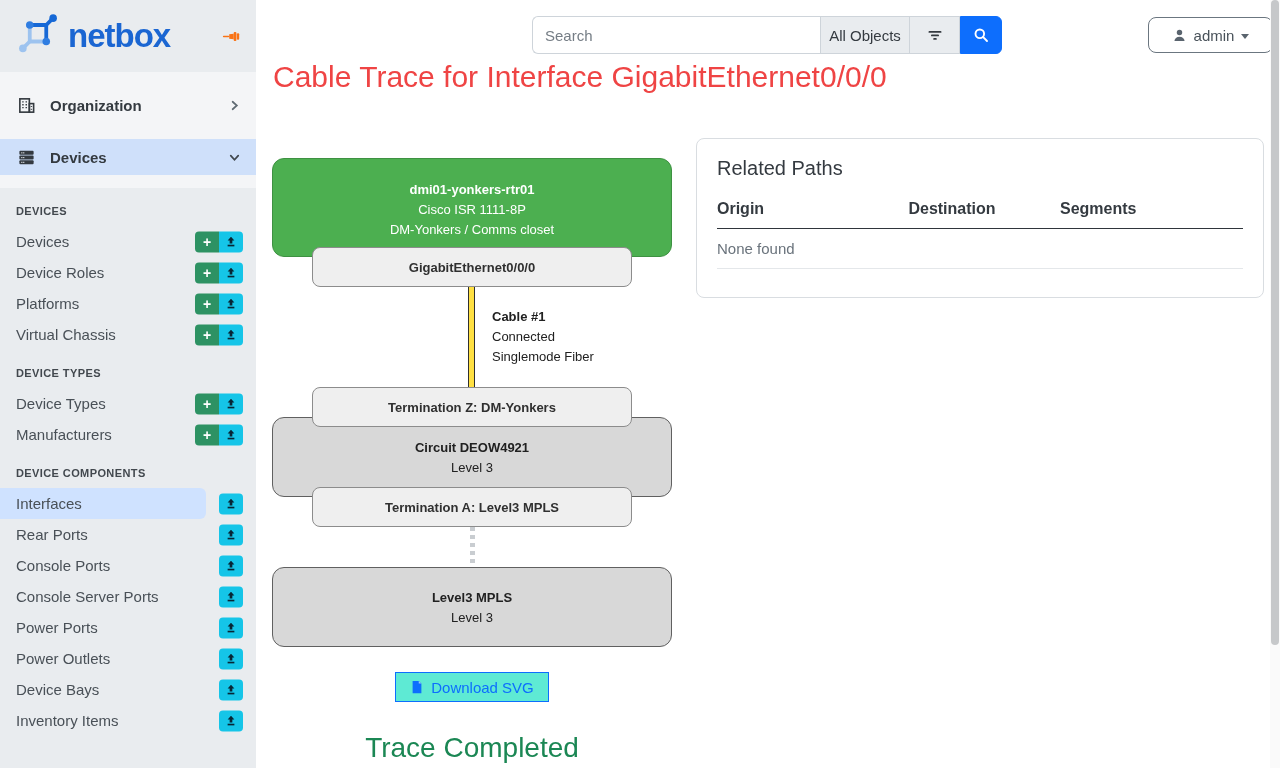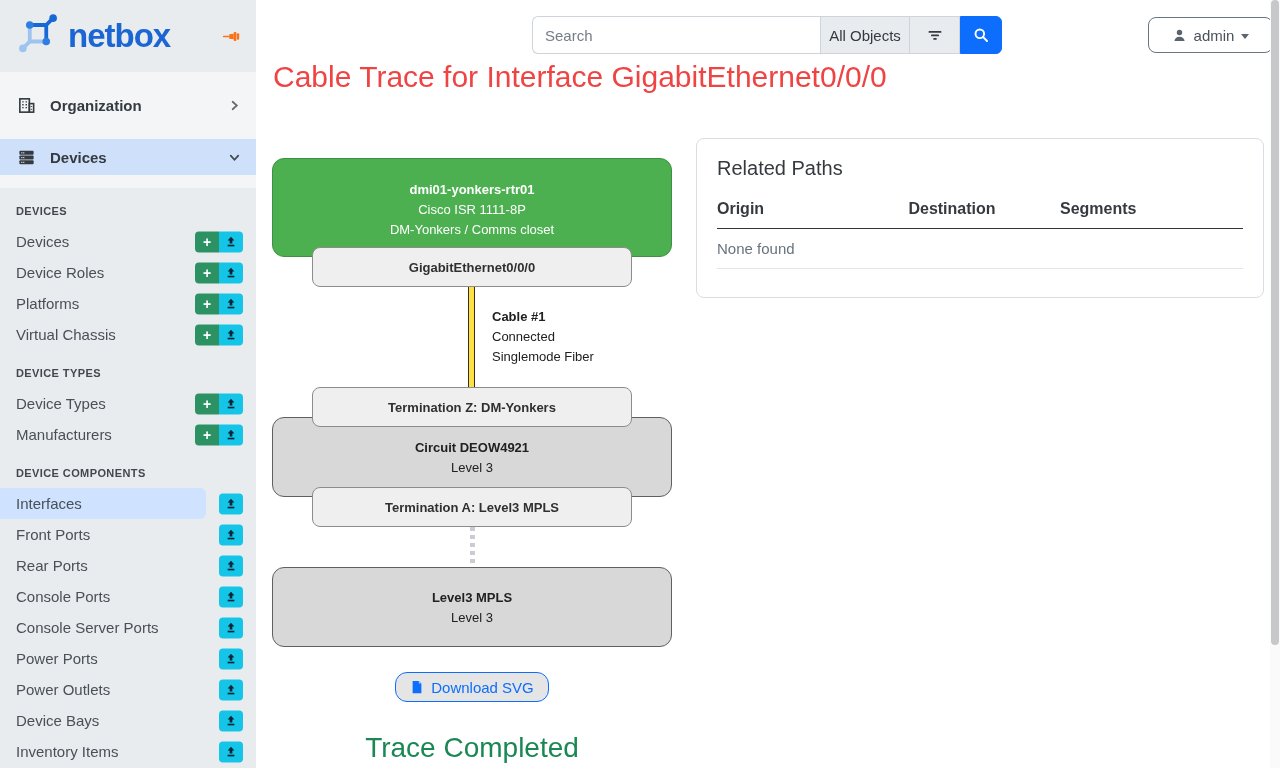--- a/index.html
+++ b/index.html
@@ -69,22 +69,22 @@
   .ovl-dn { margin-bottom:-10px; }
   .cableseg { position:relative; width:400px; height:100px; }
   .cable-line { position:absolute; left:196px; top:0; width:7px; height:100%;
         background:#ffe042; border-left:1px solid #2f2f2f; border-right:1px solid #2f2f2f; }
   .cable-label { position:absolute; left:220px; top:20px; font-size:13px; line-height:20px; color:#212121; }
   .cable-label .c1 { font-weight:bold; }
   .box-gray { height:80px; background:#d8d8d8; border:1px solid #606060; color:#212121; padding-top:20px; z-index:1; }
   .box-gray .g1 { font-weight:bold; }
   .dotline { width:5px; height:40px;
         background:repeating-linear-gradient(to bottom, #c9cdd1 0 4px, transparent 4px 8px); }
-  .dl-btn { margin-top:25px; height:30px; padding:0 14px; background:#e5e5e5; border:1.5px solid #0d6efd;
-        border-radius:12px; color:#0d6efd; font-size:15px; display:flex; align-items:center; gap:7px;
+  .dl-btn { margin-top:25px; height:30px; padding:0 14px; background:#5eead4; border:1.5px solid #0d6efd;
+        border-radius:0; color:#0d6efd; font-size:15px; display:flex; align-items:center; gap:7px;
         cursor:pointer; font-family:"Liberation Sans", sans-serif; }
   .trace-status { margin-top:30px; font-size:28px; color:#1b8754; }
 
   
   .card { position:absolute; left:696px; top:138px; width:568px; height:160px; background:#fff;
         border:1px solid #d9dde1; border-radius:8px; padding:18px 20px; }
   .card-title { font-size:20px; font-weight:400; color:#343a40; }
   .rp-table { width:100%; border-collapse:collapse; margin-top:14px; }
   .rp-table th { text-align:left; font-size:16px; font-weight:bold; color:#343a40;
         padding:6px 0 10px 0; border-bottom:1.5px solid #2f353b; }
@@ -268,32 +268,20 @@
             <button class="btn-import solo">
               <svg viewBox="0 0 16 16" width="12" height="12">
                 <path d="M8 1.5 L12.5 6.5 H9.8 V10.5 H6.2 V6.5 H3.5 Z" fill="#072635"></path>
                 <rect x="3.5" y="12.3" width="9" height="2.2" fill="#072635"></rect>
               </svg>
             </button>
           </span>
         </div>
         <div class="srow">
           <div class="hl"></div>
-          <span class="s-label">Front Ports</span>
-          <span class="btns">
-            <button class="btn-import solo">
-              <svg viewBox="0 0 16 16" width="12" height="12">
-                <path d="M8 1.5 L12.5 6.5 H9.8 V10.5 H6.2 V6.5 H3.5 Z" fill="#072635"></path>
-                <rect x="3.5" y="12.3" width="9" height="2.2" fill="#072635"></rect>
-              </svg>
-            </button>
-          </span>
-        </div>
-        <div class="srow">
-          <div class="hl"></div>
           <span class="s-label">Rear Ports</span>
           <span class="btns">
             <button class="btn-import solo">
               <svg viewBox="0 0 16 16" width="12" height="12">
                 <path d="M8 1.5 L12.5 6.5 H9.8 V10.5 H6.2 V6.5 H3.5 Z" fill="#072635"></path>
                 <rect x="3.5" y="12.3" width="9" height="2.2" fill="#072635"></rect>
               </svg>
             </button>
           </span>
         </div>

